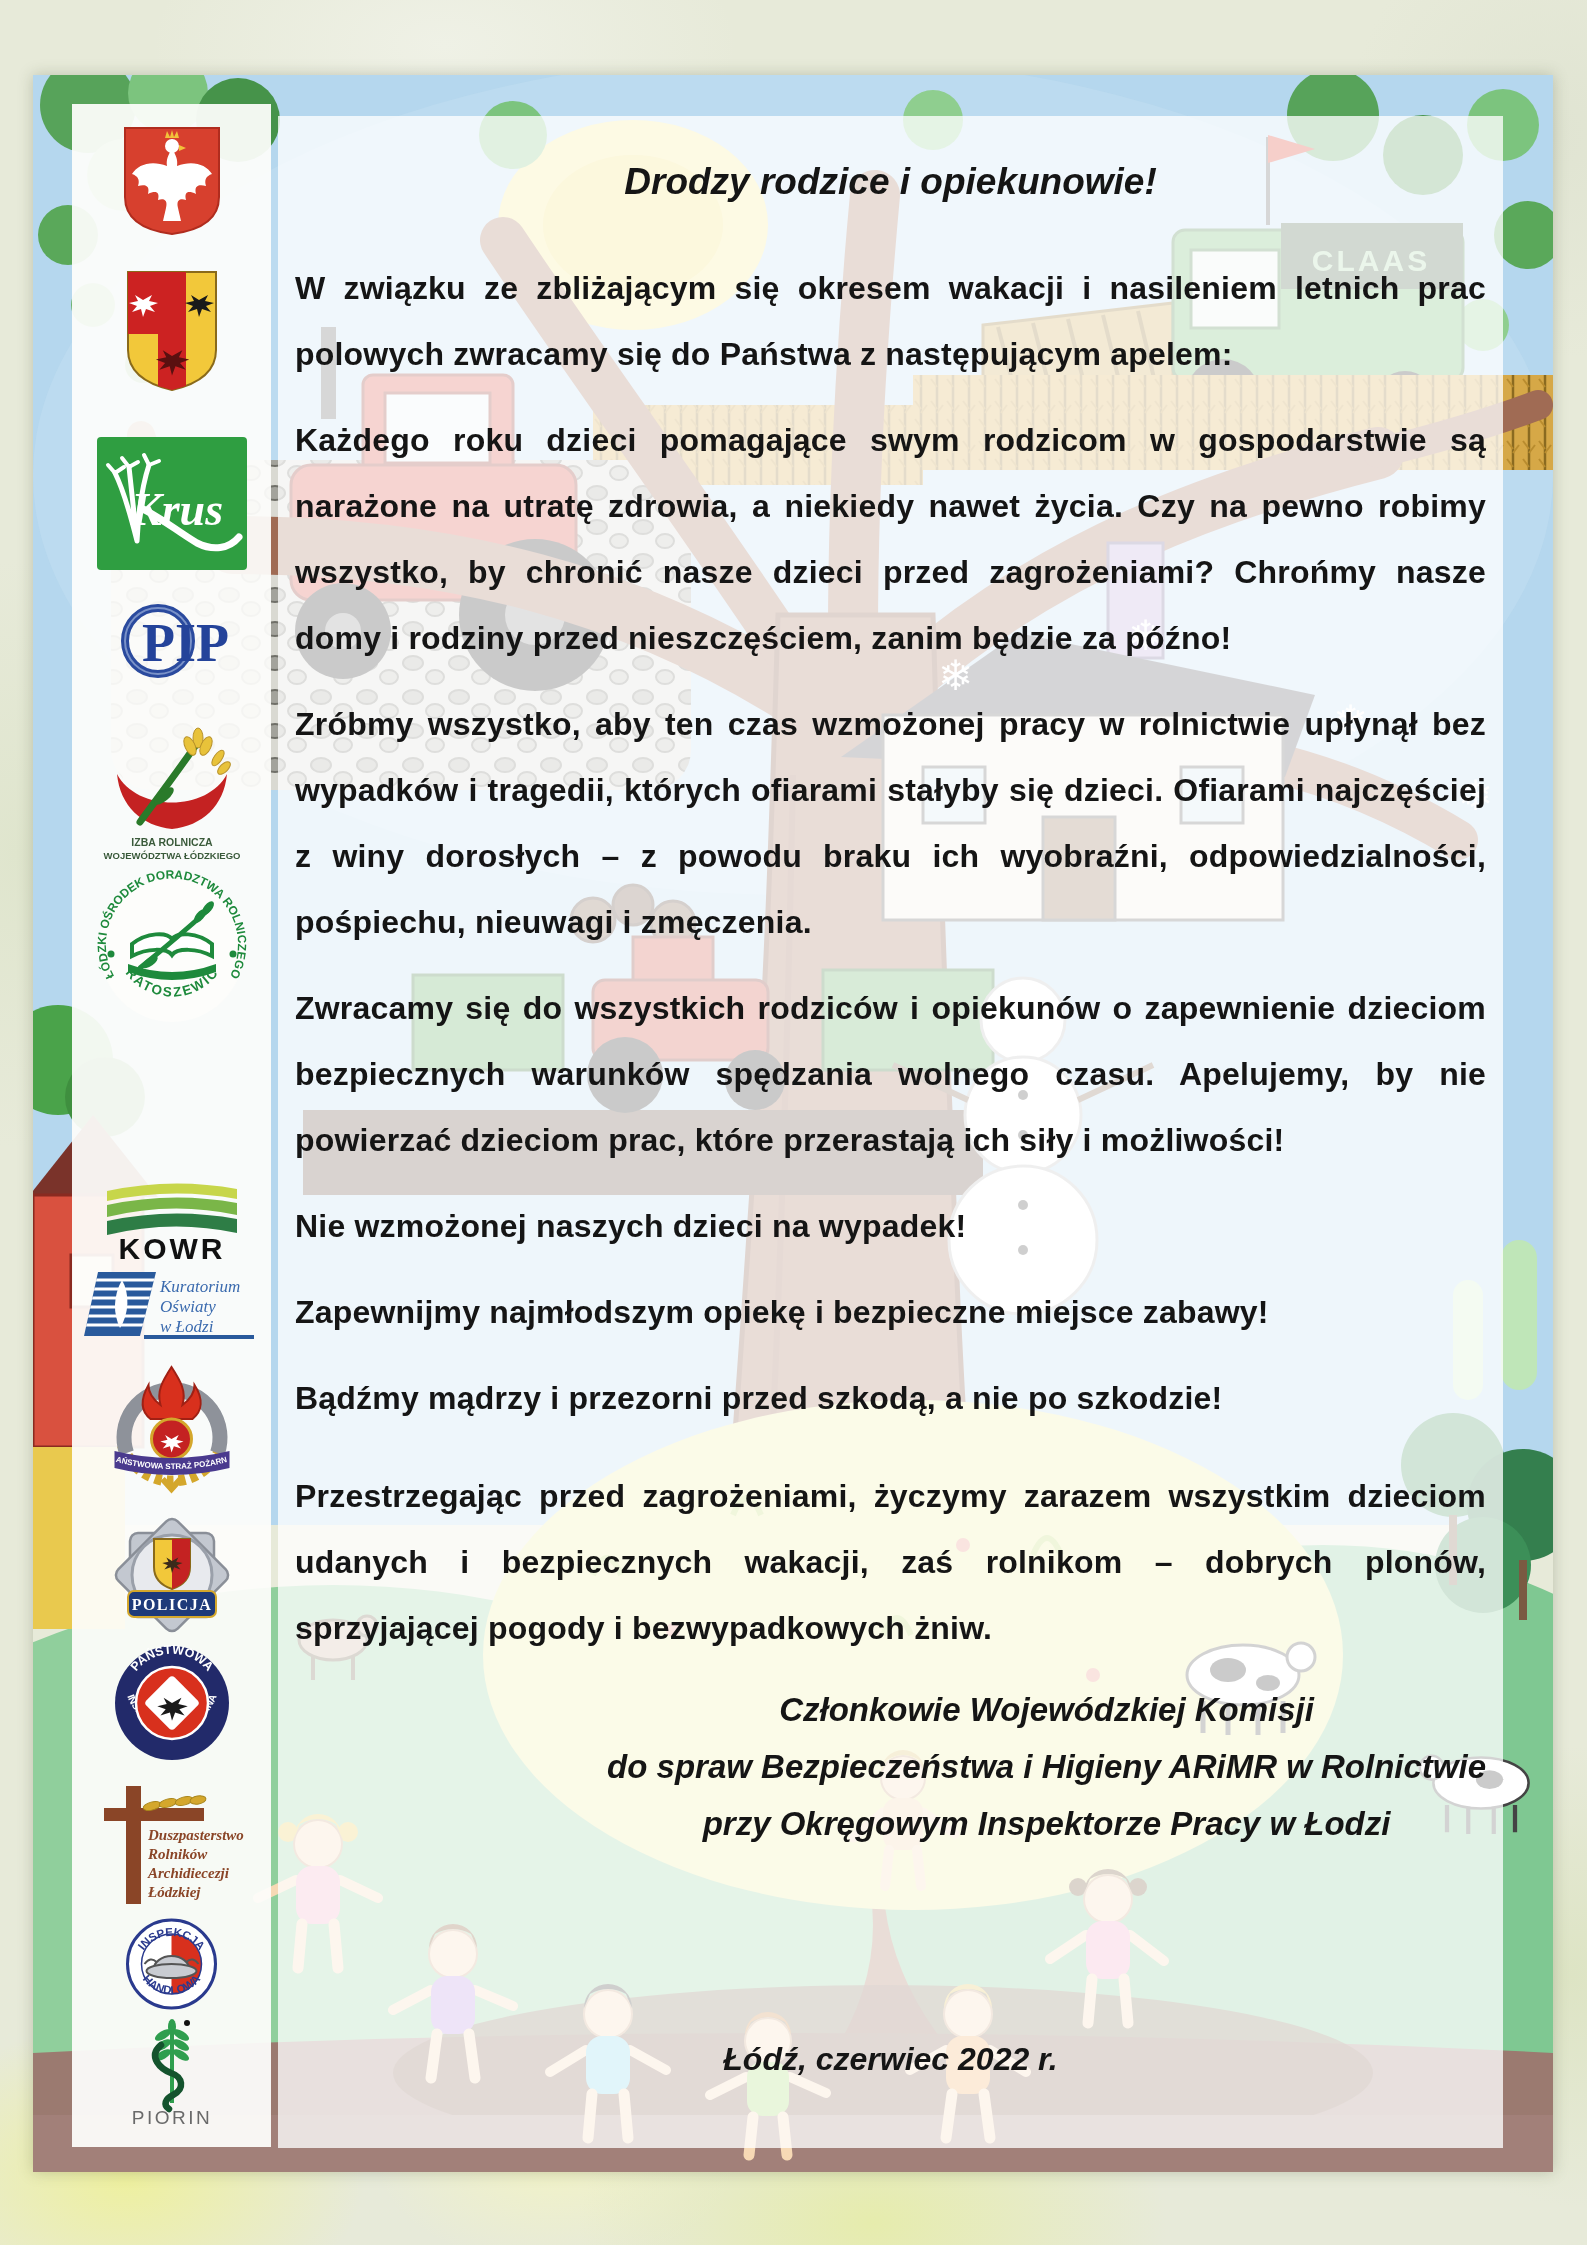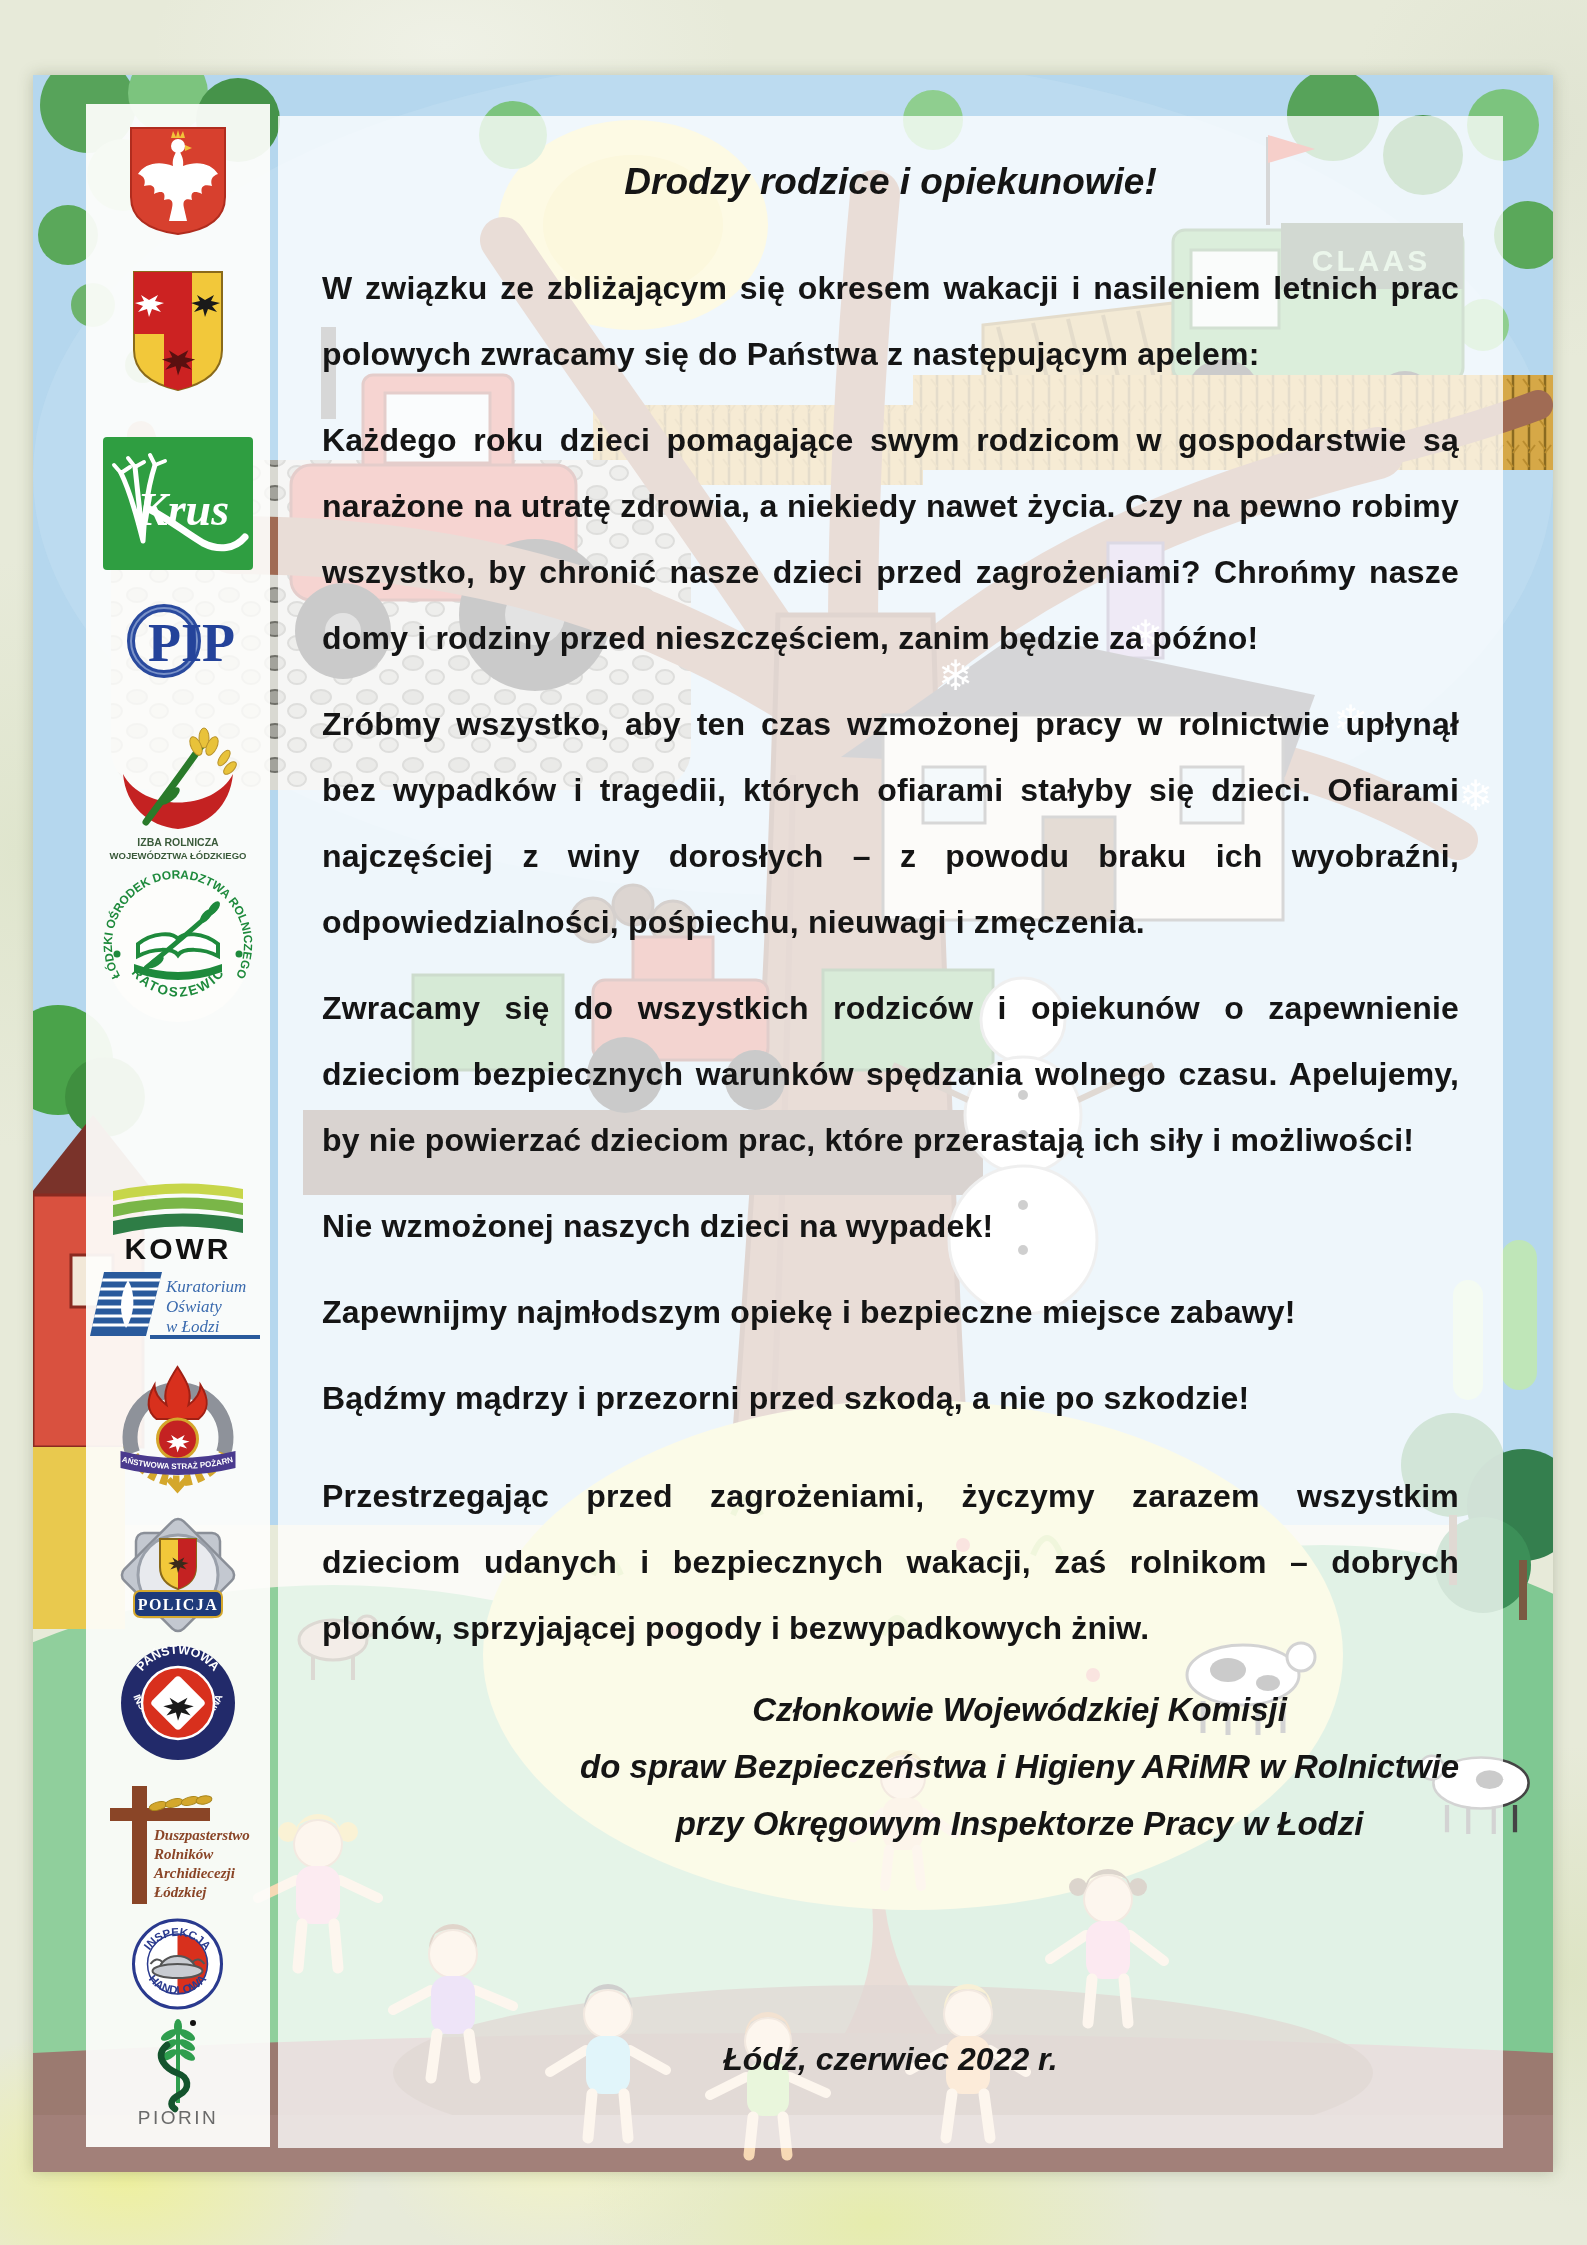--- a/index.html
+++ b/index.html
@@ -11,25 +11,25 @@
       radial-gradient(ellipse 340px 220px at 8% 97%, #eef09f 0%, rgba(238,240,159,0) 70%),
       radial-gradient(ellipse 420px 260px at 55% 99%, #e6ecad 0%, rgba(230,236,173,0) 70%),
       radial-gradient(ellipse 260px 320px at 99% 88%, #dde4c4 0%, rgba(221,228,196,0) 72%),
       radial-gradient(ellipse 300px 320px at 98% 6%, #e0e4d2 0%, rgba(227,231,214,0) 70%),
       radial-gradient(ellipse 420px 220px at 28% 2%, #eff1e6 0%, rgba(239,241,230,0) 70%),
       radial-gradient(ellipse 220px 420px at 1% 38%, #dfe5cd 0%, rgba(223,229,205,0) 70%),
       radial-gradient(ellipse 260px 160px at 35% 96%, #f2f3c6 0%, rgba(242,243,198,0) 70%);
   }
   .poster{position:absolute;left:33px;top:75px;width:1520px;height:2097px;box-shadow:0 0 14px rgba(60,70,40,.25);}
   .drawing{position:absolute;left:0;top:0;width:1520px;height:2097px;display:block;}
-  .logo-strip{position:absolute;left:53px;top:29px;width:184px;height:2043px;background:rgba(253,253,251,.94);}
+  .logo-strip{position:absolute;left:39px;top:29px;width:199px;height:2043px;background:rgba(253,253,251,.94);}
   .logo{position:absolute;left:50%;transform:translateX(-50%);display:flex;flex-direction:column;align-items:center;}
   .logo svg{display:block;}
   .overlay{position:absolute;left:245px;top:41px;width:1225px;height:2032px;background:rgba(255,255,255,.77);
-    box-sizing:border-box;padding:45px 44px 0;overflow:hidden;color:#151515;}
+    box-sizing:border-box;padding:45px 17px 0;overflow:hidden;color:#151515;}
   .title{margin:0 0 52px;text-align:center;font-size:37px;font-weight:bold;font-style:italic;}
   .para{margin:0 0 20px;font-size:32px;line-height:66px;font-weight:bold;
     text-align:justify;letter-spacing:.2px;}
   .para.gap-before{margin-top:32px;}
   .signature{margin:20px 0 0 auto;width:fit-content;text-align:center;
     font-size:33px;line-height:57px;font-weight:bold;font-style:italic;}
   .dateline{position:absolute;left:0;right:0;top:1925px;text-align:center;
     font-size:32px;font-weight:bold;font-style:italic;}
   .lg-serif{font-family:"Liberation Serif",serif;}
 </style>

